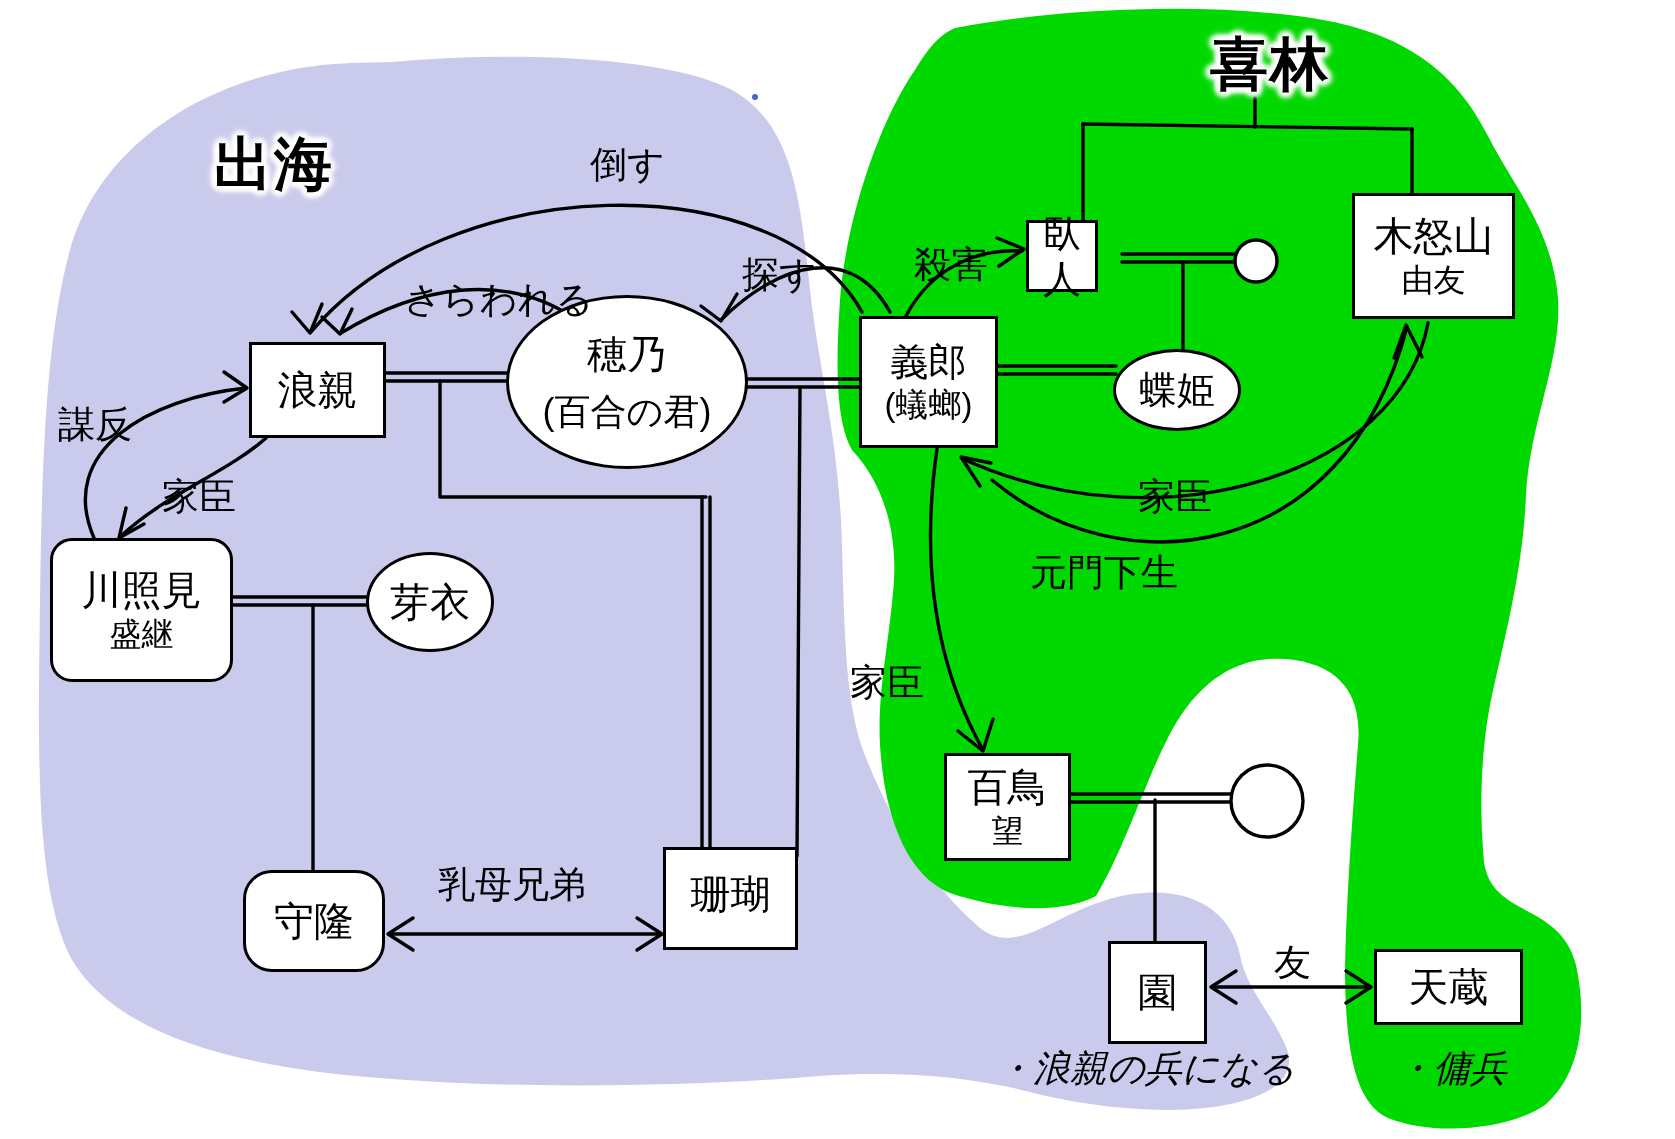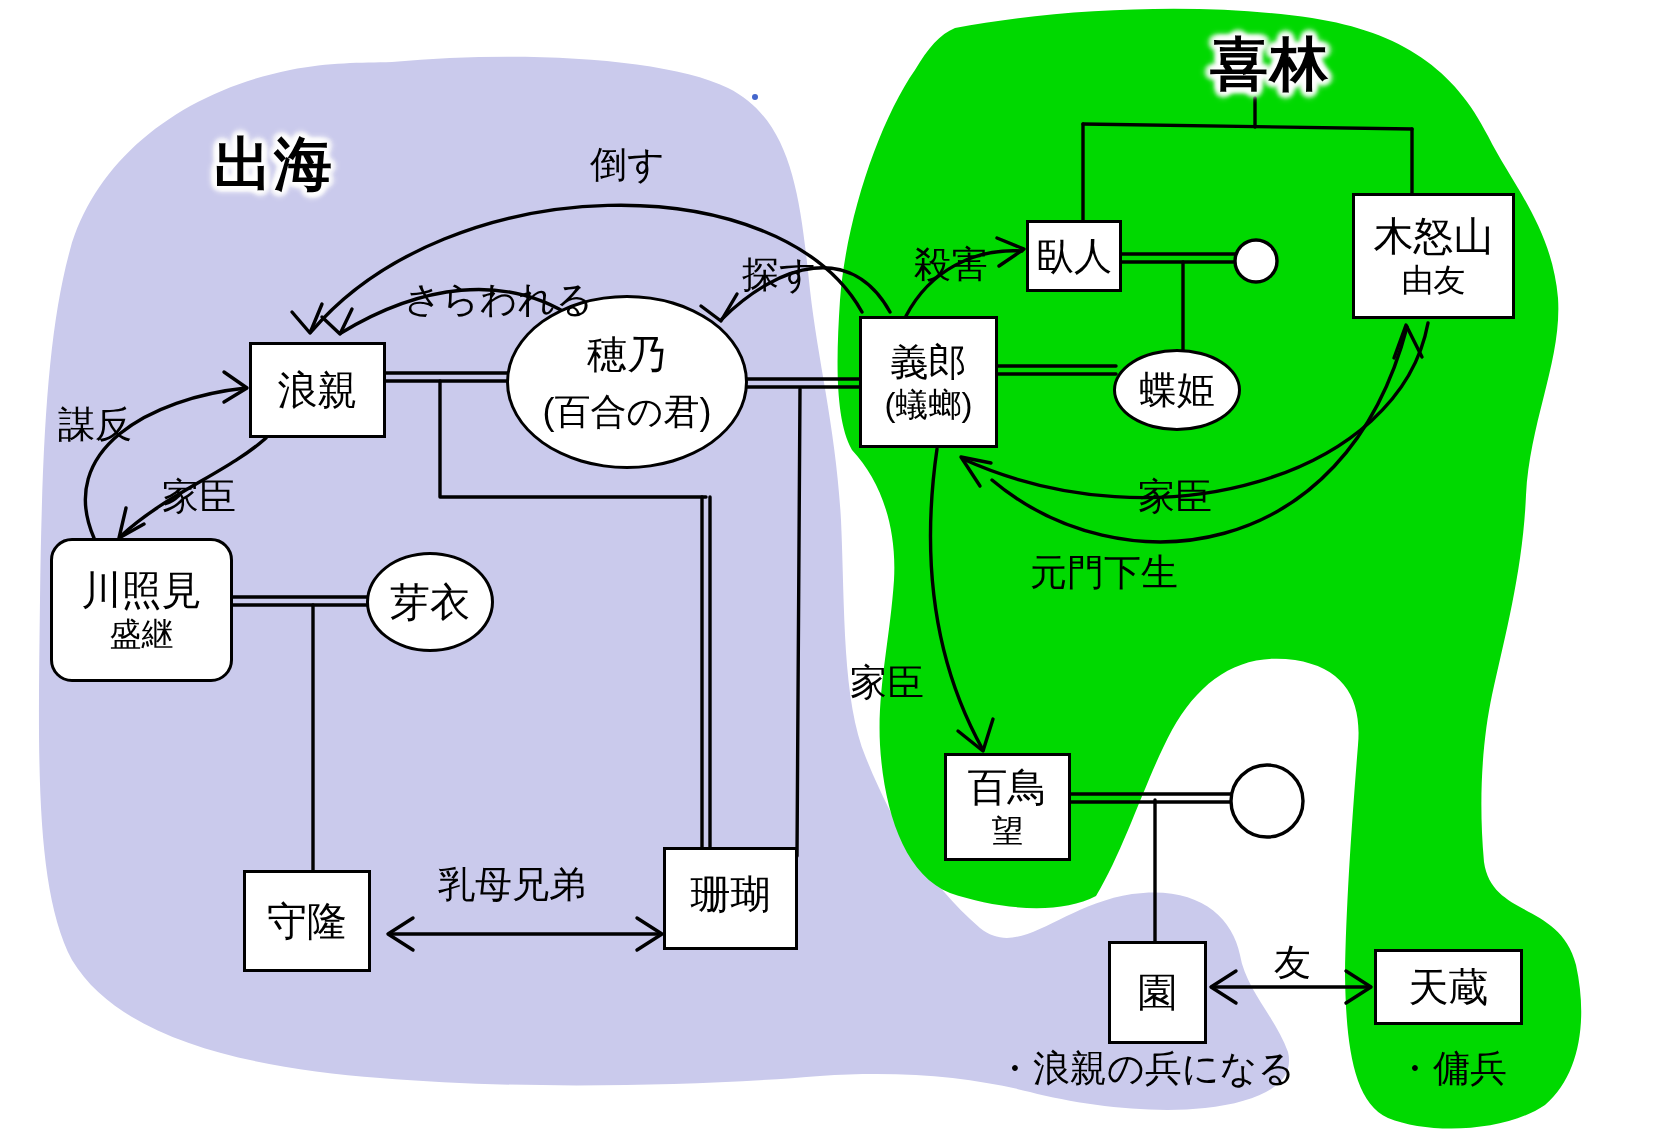--- a/index.html
+++ b/index.html
@@ -27,21 +27,21 @@
   .node .sub.paren{font-size:33px;}
   .region-title{
     position:absolute;font-size:58px;font-weight:bold;color:#000;
     text-shadow:
       0 0 7px #fff,0 0 7px #fff,0 0 7px #fff,
       3px 3px 5px #fff,-3px 3px 5px #fff,3px -3px 5px #fff,-3px -3px 5px #fff,
       5px 0 6px #fff,-5px 0 6px #fff,0 5px 6px #fff,0 -5px 6px #fff;
     letter-spacing:2px;
   }
   .edge-label{position:absolute;font-size:37px;color:#000;white-space:nowrap;}
-  .note{position:absolute;font-size:37px;color:#000;white-space:nowrap;}
+  .note{position:absolute;font-size:37px;color:#000;white-space:nowrap;font-style:italic;}
 </style>
 </head>
 <body>
 
 <div id="stage">
 
   <svg id="bg-svg" viewBox="0 0 1675 1139">
 
     <path fill="#cacaec" stroke="none" d="
       M 392,62
@@ -162,31 +162,31 @@
   <div class="region-title" style="left:214px;top:126px;">出海</div>
   <div class="region-title" style="left:1210px;top:26px;">喜林</div>
 
   <div class="node" style="left:249px;top:342px;width:137px;height:96px;">
     <span class="main">浪親</span>
   </div>
   <div class="node" style="left:50px;top:538px;width:183px;height:144px;border-radius:22px;">
     <span class="main">川照見</span>
     <span class="sub">盛継</span>
   </div>
-  <div class="node" style="left:243px;top:870px;width:128px;height:102px;">
+  <div class="node" style="left:243px;top:870px;width:142px;height:102px;border-radius:29px;">
     <span class="main">守隆</span>
   </div>
   <div class="node" style="left:663px;top:847px;width:135px;height:103px;font-family:Liberation Mono, monospace;">
     <span class="main">珊瑚</span>
   </div>
   <div class="node" style="left:859px;top:316px;width:139px;height:132px;">
     <span class="main" style="font-size:38px;">義郎</span>
     <span class="sub paren">(蟻螂)</span>
   </div>
-  <div class="node" style="left:1026px;top:220px;width:96px;height:72px;">
+  <div class="node" style="left:1026px;top:220px;width:72px;height:72px;">
     <span class="main" style="font-size:38px;">臥人</span>
   </div>
   <div class="node" style="left:1352px;top:193px;width:163px;height:126px;">
     <span class="main">木怒山</span>
     <span class="sub">由友</span>
   </div>
   <div class="node" style="left:944px;top:753px;width:127px;height:108px;">
     <span class="main">百鳥</span>
     <span class="sub">望</span>
   </div>

